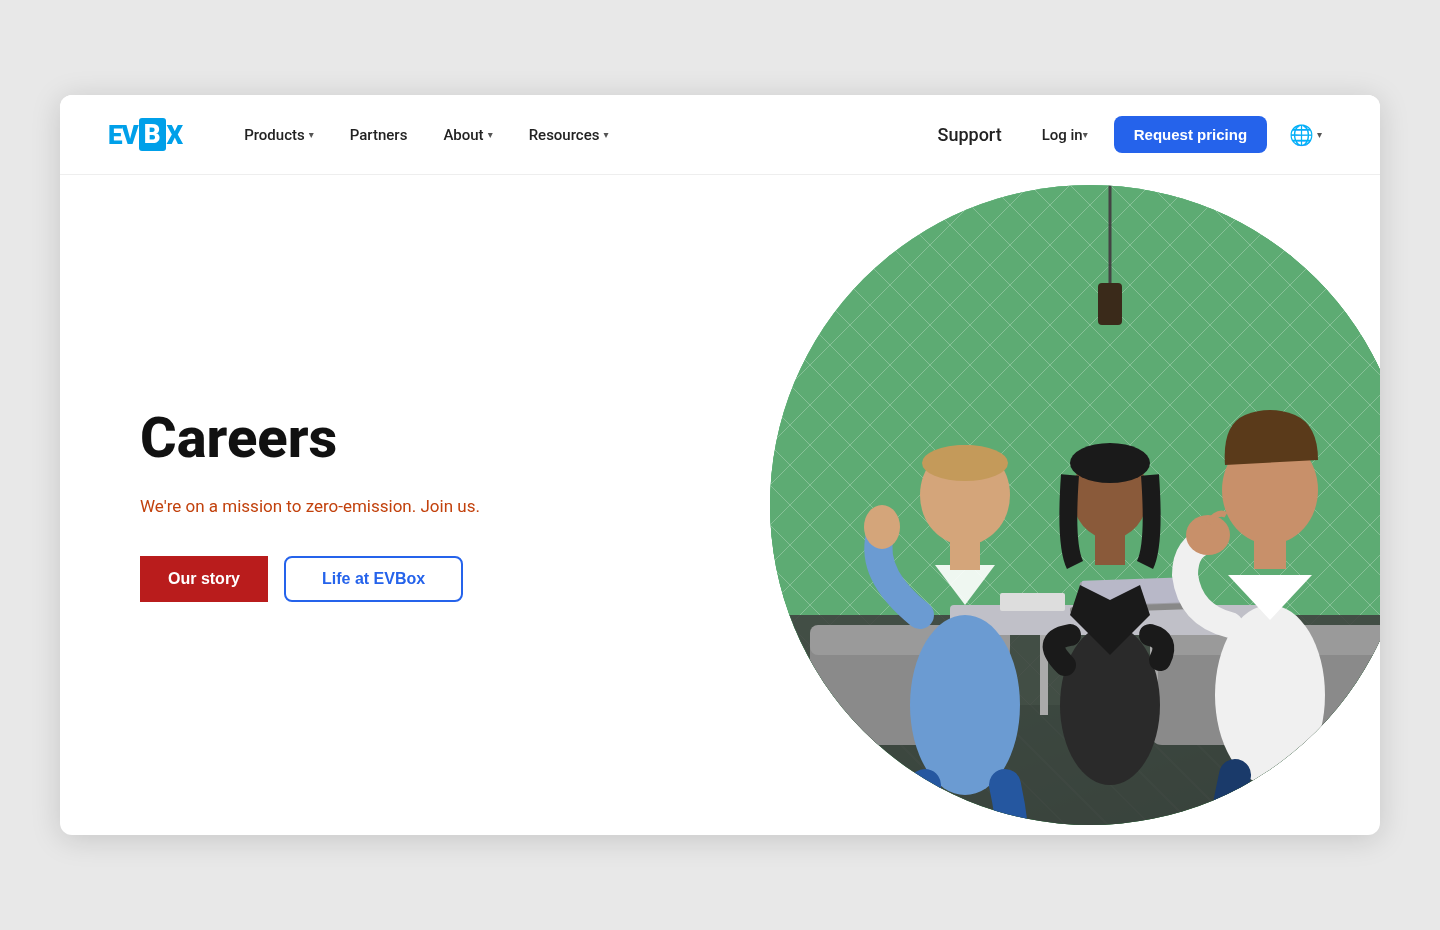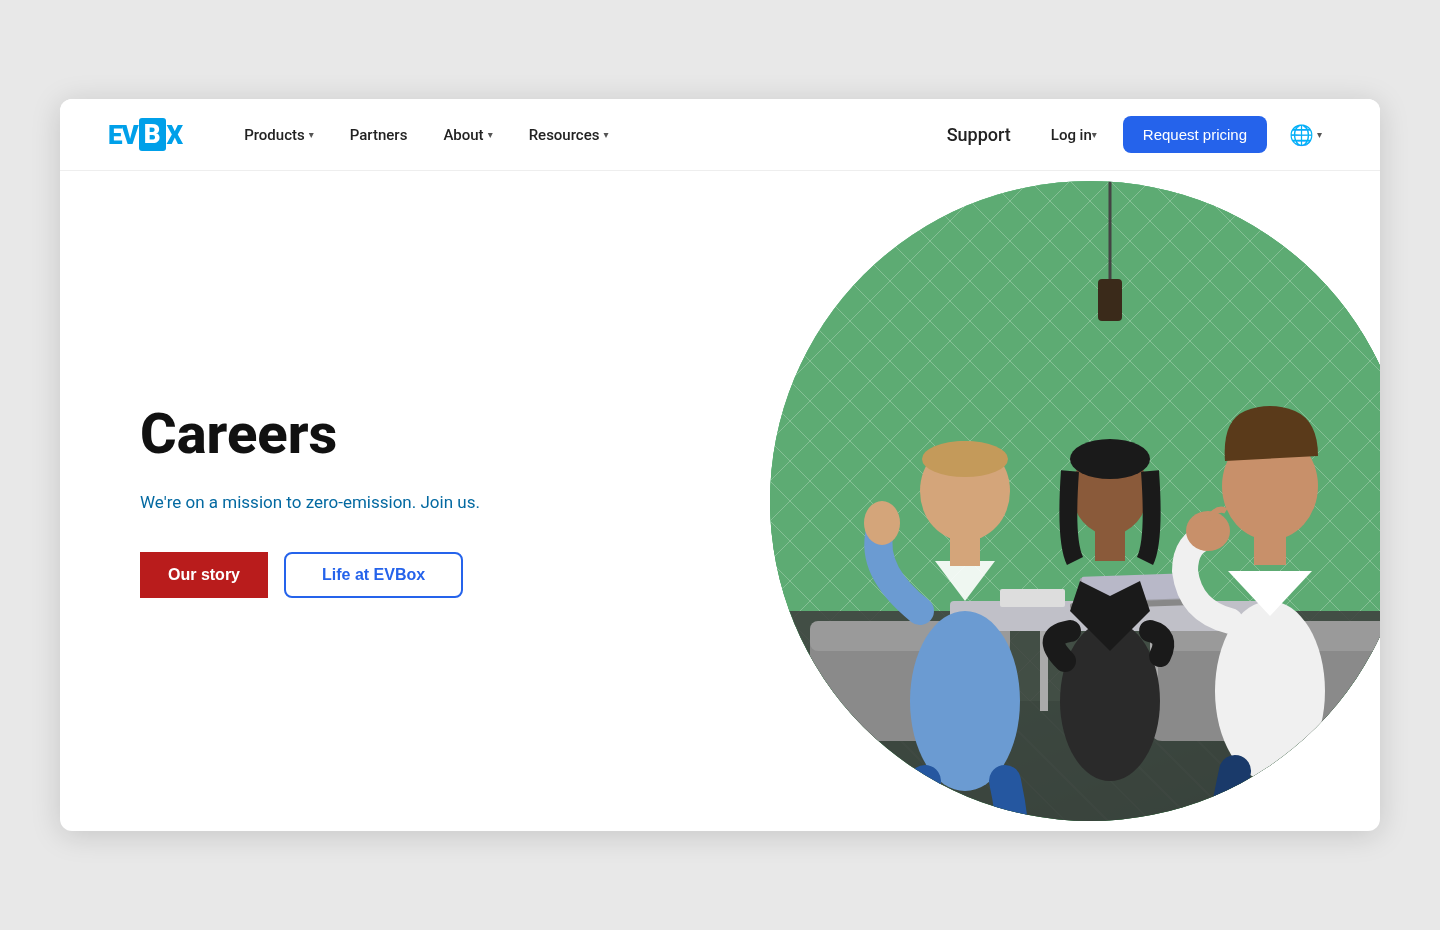--- a/index.html
+++ b/index.html
@@ -18,21 +18,21 @@
       max-width: 100%;
       border-radius: 12px;
       box-shadow: 0 4px 30px rgba(0,0,0,0.15);
       overflow: hidden;
     }
     
     nav {
       display: flex;
       align-items: center;
       padding: 0 48px;
-      height: 72px;
+      height: 80px;
       border-bottom: 1px solid #eee;
       background: #fff;
     }
     .logo {
       display: flex;
       align-items: center;
       margin-right: 48px;
       text-decoration: none;
     }
     .nav-links {
@@ -79,21 +79,21 @@
       padding: 8px 14px;
       border-radius: 6px;
     }
     .btn-request {
       background: #2563eb;
       color: #fff;
       border: none;
       border-radius: 8px;
       padding: 10px 20px;
       font-size: 15px;
-      font-weight: 400;
+      font-weight: 700;
       cursor: pointer;
       white-space: nowrap;
     }
     .nav-globe {
       display: flex;
       align-items: center;
       gap: 3px;
       cursor: pointer;
       padding: 8px 10px;
       border-radius: 6px;
@@ -115,21 +115,21 @@
     }
     .hero-title {
       font-size: 56px;
       font-weight: 800;
       color: #111;
       margin-bottom: 24px;
       line-height: 1.1;
     }
     .hero-subtitle {
       font-size: 17px;
-      color: #0369a1;
+      color: #c2410c;
       line-height: 1.6;
       margin-bottom: 36px;
     }
     .hero-buttons {
       display: flex;
       gap: 16px;
       align-items: center;
     }
     .btn-primary {
       background: #b91c1c;

